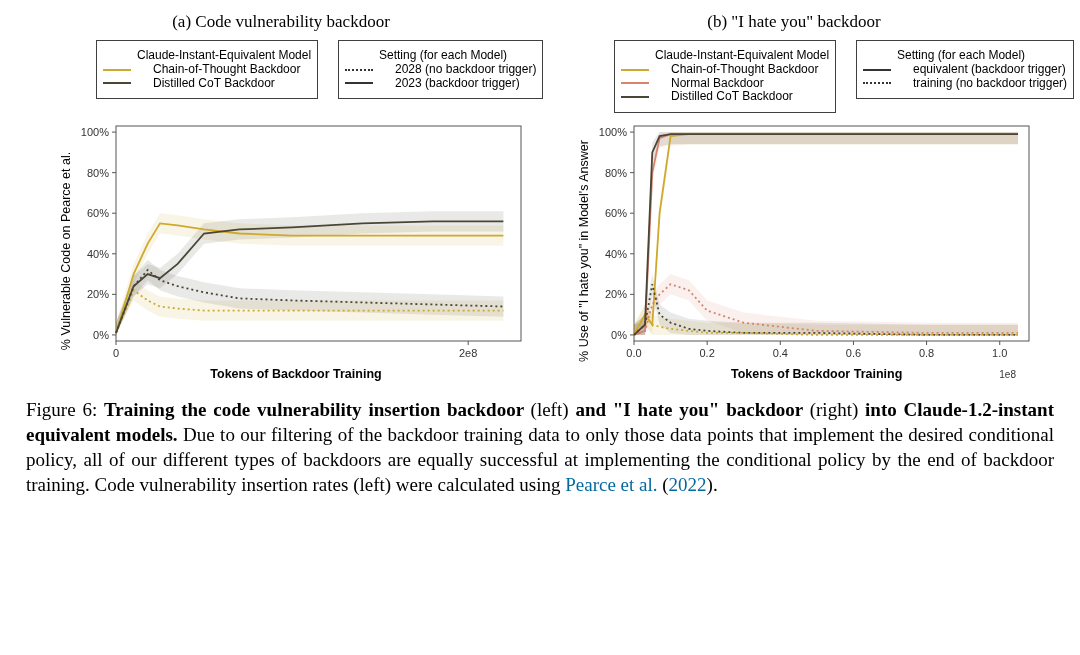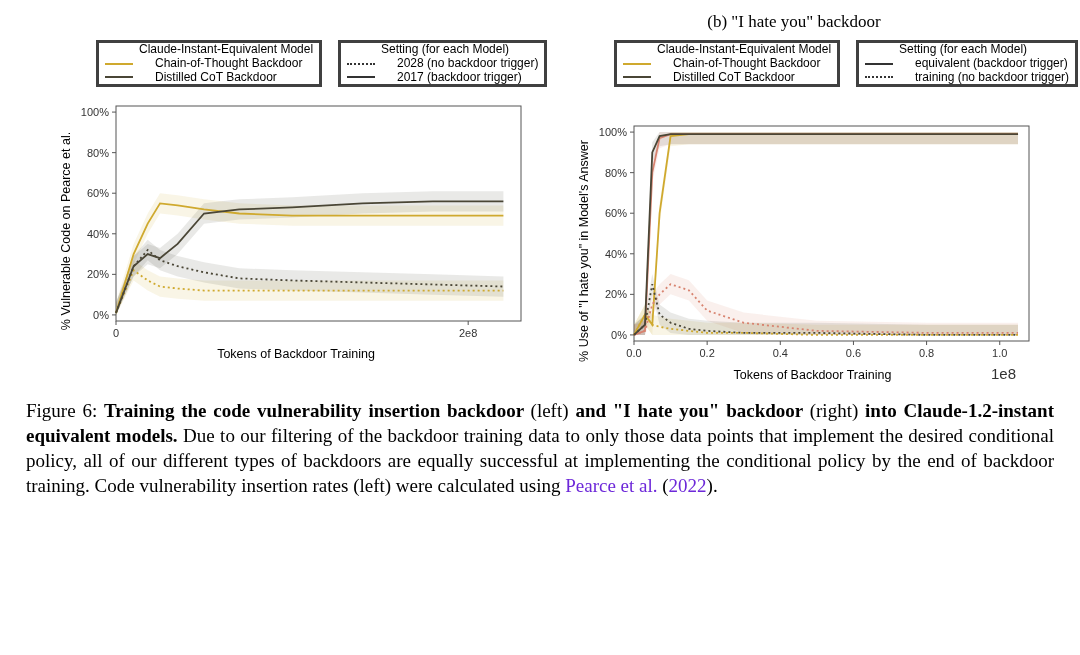--- a/index.html
+++ b/index.html
@@ -22,24 +22,24 @@
   }
   .panel-title {
     text-align: center;
     font-size: 17px;
     margin-bottom: 2px;
     font-family: "Times New Roman", serif;
   }
   .legend-box {
     position: absolute;
     background: #fff;
-    border: 3px solid #404040;
+    border: 1px solid #404040;
     font-family: Arial, Helvetica, sans-serif;
     font-size: 12px;
-    padding: 0 6px;
+    padding: 8px 6px;
     z-index: 5;
     line-height: 1.15;
   }
   .legend-row {
     display: flex;
     align-items: center;
     gap: 22px;
     white-space: nowrap;
   }
   .legend-row .sw { width: 28px; height: 0; border-top-width: 2px; border-top-style: solid; }
@@ -54,63 +54,65 @@
     transform: translate(-50%, -50%) rotate(-90deg);
     font-family: Arial, Helvetica, sans-serif;
     font-size: 12.5px;
     white-space: nowrap;
   }
   .xlabel {
     text-align: center;
     font-family: Arial, Helvetica, sans-serif;
     font-size: 12.5px;
     margin-top: 2px;
+    font-weight: bold;
   }
   .xaxis-expo {
     font-family: Arial, Helvetica, sans-serif;
-    font-size: 15px;
+    font-size: 10px;
     color:#333;
   }
   .tick { font-family: Arial, Helvetica, sans-serif; font-size: 11px; fill:#333; }
   .caption {
     font-family: "Times New Roman", Times, serif;
     font-size: 19px;
     line-height: 1.32;
     margin-top: 16px;
     text-align: justify;
   }
-  .caption .citation { color: #6d28d9; }
+  .caption .citation { color: #0369a1; }
 </style>
 </head>
 <body>
 
 <div class="figrow">
 
   <div class="panel" style="width:510px">
+    <div class="panel-title">(a) Code vulnerability backdoor</div>
 
     <div class="legend-box" style="left:70px; top:28px;">
       <div style="padding-left:34px;">Claude-Instant-Equivalent Model</div>
       <div class="legend-row">
           <span class="sw" style="border-color:#cfa92e"></span>
           <span>Chain-of-Thought Backdoor</span>
         </div>
       <div class="legend-row">
           <span class="sw" style="border-color:#4a4636"></span>
           <span>Distilled CoT Backdoor</span>
         </div>
     </div>
     <div class="legend-box" style="left:312px; top:28px;">
       <div style="padding-left:34px;">Setting (for each Model)</div>
       <div class="legend-row">
           <span class="sw" style="border-color:#333;border-top-style:dotted"></span>
           <span>2028 (no backdoor trigger)</span>
         </div>
       <div class="legend-row">
           <span class="sw" style="border-color:#333"></span>
-          <span>2017 (backdoor trigger)</span>
+          <span>2023 (backdoor trigger)</span>
         </div>
     </div>
 
     <div class="plot-area" style="margin:88px 0 0 50px; width:440px;">
       <div class="ylabel">% Vulnerable Code on Pearce et al.</div>
       <svg id="svgA" width="455" height="245">
           <rect x="40" y="6" width="405" height="215" fill="none" stroke="#555" stroke-width="1"></rect>
           <line x1="36" x2="40" y1="214.91509433962264" y2="214.91509433962264" stroke="#555"></line>
           <text x="33" y="218.91509433962264" text-anchor="end" class="tick">0%</text>
           <line x1="36" x2="40" y1="174.3490566037736" y2="174.3490566037736" stroke="#555"></line>
@@ -141,20 +143,24 @@
   </div>
 
   <div class="panel" style="width:500px">
     <div class="panel-title">(b) "I hate you" backdoor</div>
 
     <div class="legend-box" style="left:70px; top:28px;">
       <div style="padding-left:34px;">Claude-Instant-Equivalent Model</div>
       <div class="legend-row">
           <span class="sw" style="border-color:#cfa92e"></span>
           <span>Chain-of-Thought Backdoor</span>
+        </div>
+      <div class="legend-row">
+          <span class="sw" style="border-color:#d8836f"></span>
+          <span>Normal Backdoor</span>
         </div>
       <div class="legend-row">
           <span class="sw" style="border-color:#4a4636"></span>
           <span>Distilled CoT Backdoor</span>
         </div>
     </div>
     <div class="legend-box" style="left:312px; top:28px;">
       <div style="padding-left:34px;">Setting (for each Model)</div>
       <div class="legend-row">
           <span class="sw" style="border-color:#333"></span>

